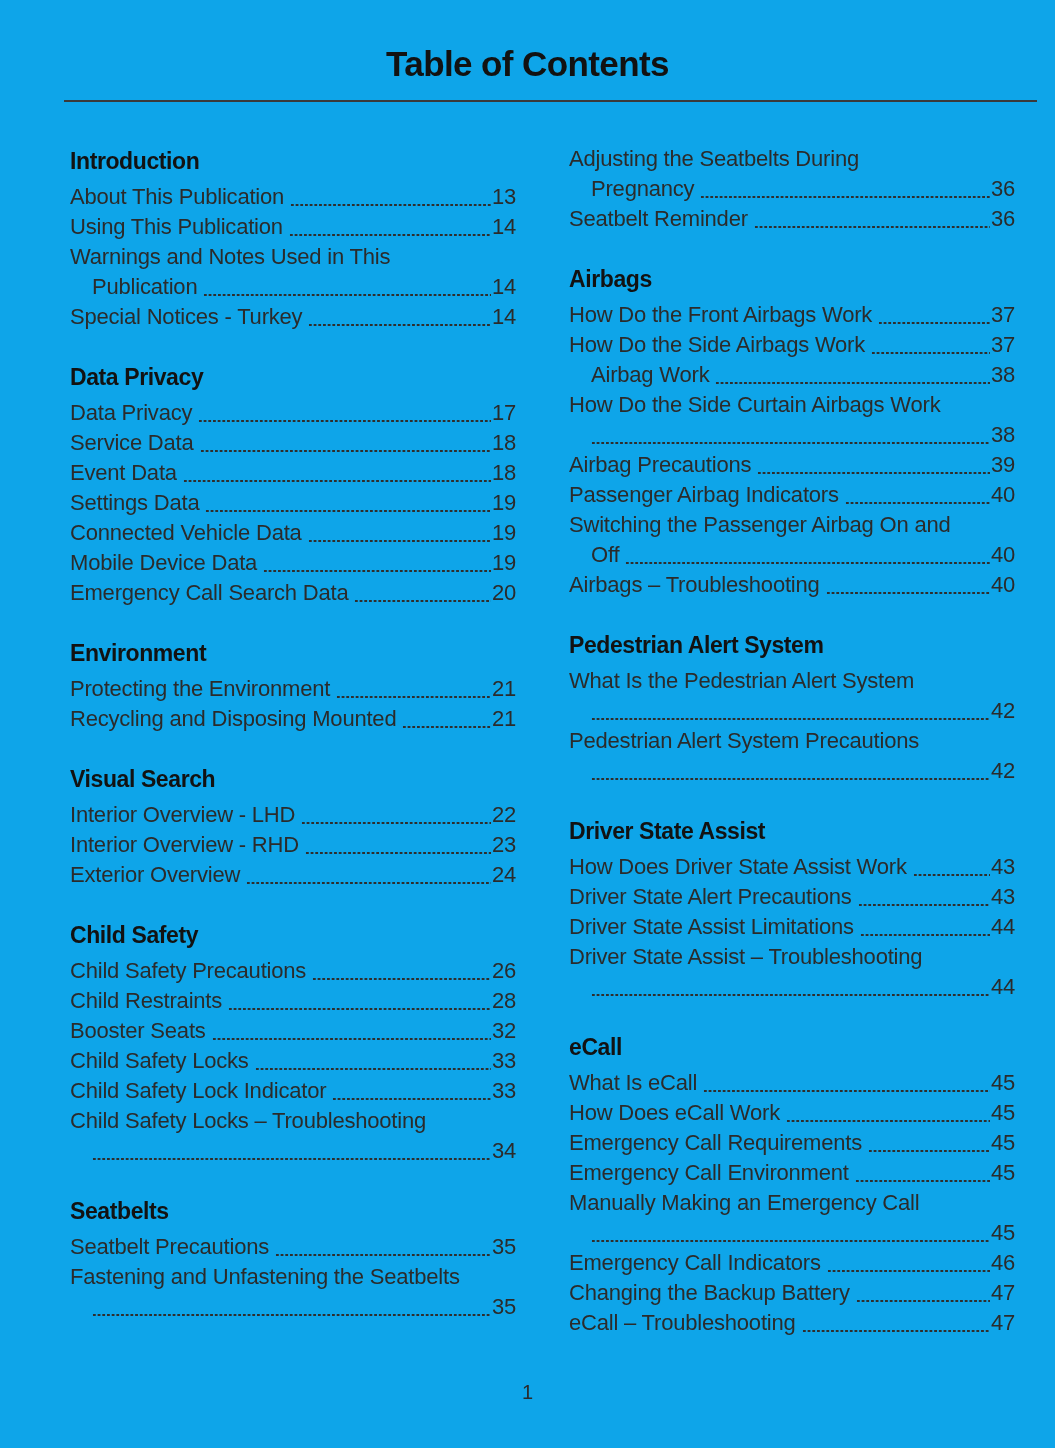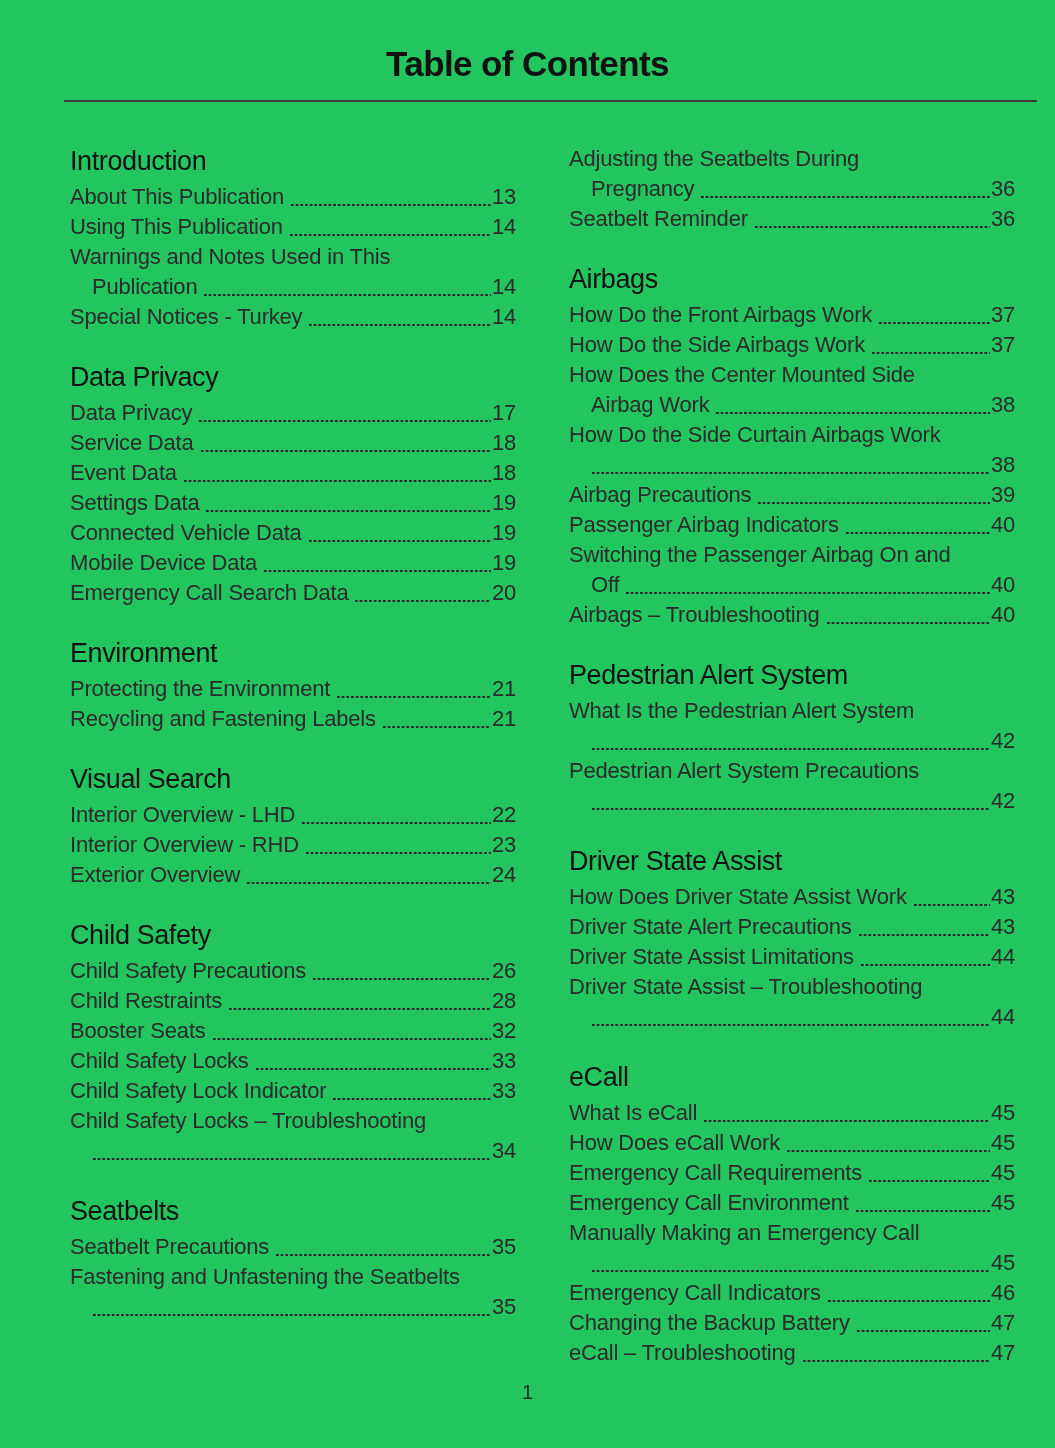--- a/index.html
+++ b/index.html
@@ -2,21 +2,21 @@
 <html><head>
 <meta charset="utf-8">
 <style>
   * { box-sizing: border-box; }
   html, body { margin: 0; padding: 0; background: #ffffff; }
 
   .page {
     position: relative;
     width: 1055px;
     height: 1448px;
-    background: #22c55e;
+    background: #0ea5e9;
     font-family: "Liberation Sans", sans-serif;
     color: #262626;
     overflow: hidden;
   }
 
   .doc-title {
     margin: 0;
     padding-top: 44px;
     text-align: center;
     font-size: 35px;
@@ -37,23 +37,23 @@
     gap: 53px;
     margin: 42px 40px 0 70px;
   }
   .col { width: 446px; flex: 0 0 446px; }
 
   section.toc-section { margin-top: 28px; }
   section.toc-section:first-child { margin-top: 0; }
 
   h2.heading {
     margin: 0 0 4px 0;
-    font-size: 27px;
+    font-size: 23px;
     line-height: 34px;
-    font-weight: 400;
+    font-weight: 700;
     letter-spacing: -0.4px;
     color: #121212;
   }
 
   .entry { font-size: 22px; line-height: 30px; color: #2b2b2b; letter-spacing: -0.2px; }
   .row { display: flex; align-items: flex-end; justify-content: flex-end; }
   .t  { white-space: nowrap; }
   .l1 { white-space: nowrap; }
   .ind { margin-left: 22px; }
   .pg { white-space: nowrap; }
@@ -175,21 +175,21 @@
           <h2 class="heading">Environment</h2>
           <div class="entry">
             <div class="row">
               <span class="t">Protecting the Environment</span>
               <span class="dots"></span>
               <span class="pg">21</span>
             </div>
           </div>
           <div class="entry">
             <div class="row">
-              <span class="t">Recycling and Fastening Labels</span>
+              <span class="t">Recycling and Disposing Mounted</span>
               <span class="dots"></span>
               <span class="pg">21</span>
             </div>
           </div>
         </section>
         <section class="toc-section">
           <h2 class="heading">Visual Search</h2>
           <div class="entry">
             <div class="row">
               <span class="t">Interior Overview - LHD</span>
@@ -303,21 +303,20 @@
             </div>
           </div>
           <div class="entry">
             <div class="row">
               <span class="t">How Do the Side Airbags Work</span>
               <span class="dots"></span>
               <span class="pg">37</span>
             </div>
           </div>
           <div class="entry">
-            <div class="l1"><span class="t">How Does the Center Mounted Side</span></div>
             <div class="row">
               <span class="t ind">Airbag Work</span>
               <span class="dots"></span>
               <span class="pg">38</span>
             </div>
           </div>
           <div class="entry">
             <div class="l1"><span class="t">How Do the Side Curtain Airbags Work</span></div>
             <div class="row">
               <span class="dots ind"></span>

